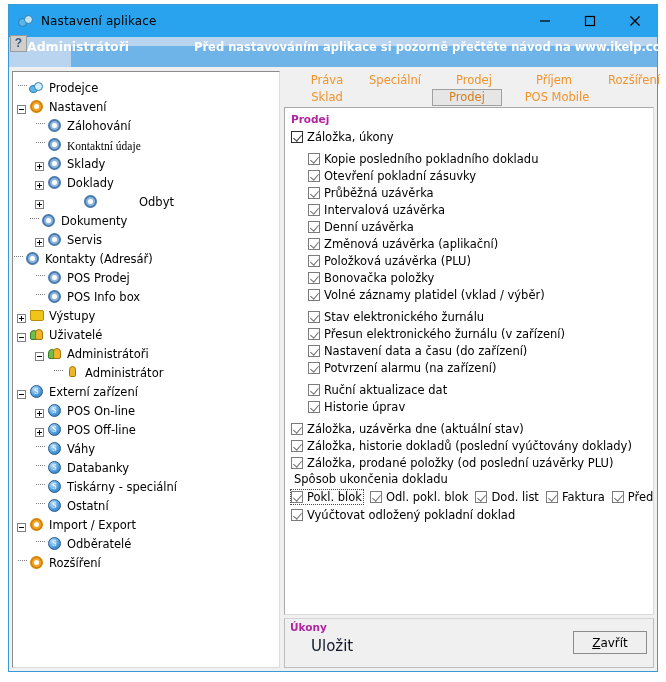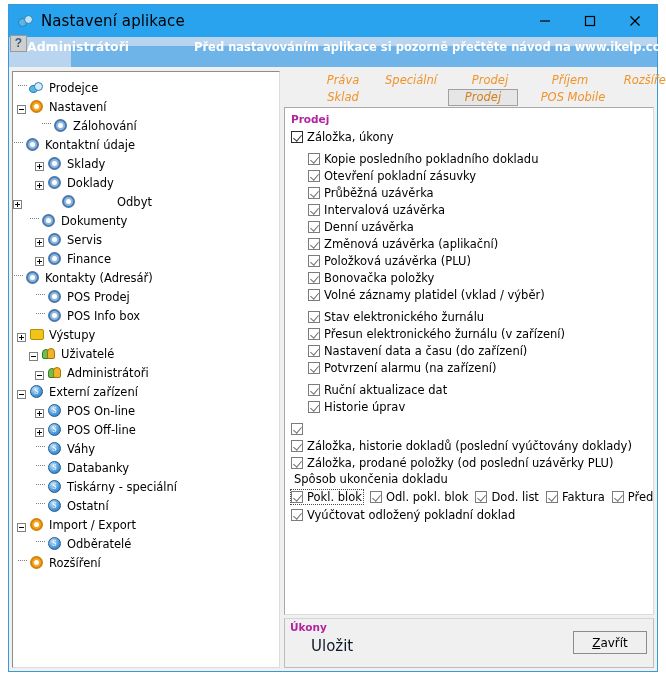--- a/index.html
+++ b/index.html
@@ -43,21 +43,21 @@
     background: #5bb6e8; border: 1px solid #2a7fb5;
     box-sizing: border-box;
   }
   .title-icon .d2 {
     position: absolute; left: 6px; top: 2px;
     width: 9px; height: 9px; border-radius: 50%;
     background: #bfe3f6; border: 1px solid #2a7fb5;
     box-sizing: border-box;
   }
   .title-text {
-    font-size: 15px;
+    font-size: 12px;
     color: #000;
     letter-spacing: 0.1px;
   }
   .winbtns {
     position: absolute; right: 0; top: 0;
     height: 32px; display: flex;
   }
   .winbtn {
     width: 45px; height: 32px;
     display: flex; align-items: center; justify-content: center;
@@ -282,24 +282,23 @@
     min-width: 0;
   }
   .tabsbar {
     flex: 0 0 auto;
     height: 36px;
     background: #f0f0f0;
     position: relative;
   }
   .tabrow {
     position: absolute;
-    left: 16px; right: 0;
+    left: 0; right: 0;
     height: 17px;
     display: flex;
-    font-style: italic;
   }
   .tabrow.r1 { top: 1px; }
   .tabrow.r2 { top: 18px; }
   .tab {
     font-size: 11.5px;
     color: #f0932b;
     text-align: center;
     white-space: nowrap;
     line-height: 16px;
     flex: 0 0 auto;
@@ -472,75 +471,68 @@
             </span>
             <span>Prodejce</span>
           </div>
           <div class="tnode" style="padding-left: 4px;">
             <span class="expander"></span>
             <span class="ticon">
               <span class="ic-gear-o" style="display: block;"></span>
             </span>
             <span>Nastavení</span>
           </div>
-          <div class="tnode" style="padding-left: 28px;">
+          <div class="tnode" style="padding-left: 22px;">
             <span class="dash"></span>
             <span class="ticon">
               <span class="ic-gear-b" style="display: block;"></span>
             </span>
             <span>Zálohování</span>
           </div>
-          <div class="tnode" style="">
+          <div class="tnode" style="padding-left: 22px; font-family: Liberation Serif, serif;">
             <span class="dash"></span>
             <span class="ticon">
               <span class="ic-gear-b" style="display: block;"></span>
             </span>
             <span>Kontaktní údaje</span>
           </div>
           <div class="tnode" style="padding-left: 22px;">
             <span class="expander plus"></span>
             <span class="ticon">
               <span class="ic-gear-b" style="display: block;"></span>
             </span>
             <span>Sklady</span>
           </div>
           <div class="tnode" style="padding-left: 22px;">
             <span class="expander plus"></span>
             <span class="ticon">
               <span class="ic-gear-b" style="display: block;"></span>
             </span>
             <span>Doklady</span>
           </div>
-          <div class="tnode" style=" gap: 36px;">
+          <div class="tnode" style="padding-left: 22px; gap: 36px;">
             <span class="expander plus"></span>
             <span class="ticon">
               <span class="ic-gear-b" style="display: block;"></span>
             </span>
             <span>Odbyt</span>
           </div>
           <div class="tnode" style="padding-left: 16px;">
             <span class="dash"></span>
             <span class="ticon">
               <span class="ic-gear-b" style="display: block;"></span>
             </span>
             <span>Dokumenty</span>
           </div>
           <div class="tnode" style="padding-left: 22px;">
             <span class="expander plus"></span>
             <span class="ticon">
               <span class="ic-gear-b" style="display: block;"></span>
             </span>
             <span>Servis</span>
-          </div>
-          <div class="tnode" style="padding-left: 22px;">
-            <span class="expander plus"></span>
-            <span class="ticon">
-              <span class="ic-gear-b" style="display: block;"></span>
-            </span>
-            <span>Finance</span>
           </div>
           <div class="tnode" style="">
             <span class="dash"></span>
             <span class="ticon">
               <span class="ic-gear-b" style="display: block;"></span>
             </span>
             <span>Kontakty (Adresář)</span>
           </div>
           <div class="tnode" style="padding-left: 22px;">
             <span class="dash"></span>
@@ -556,33 +548,40 @@
             </span>
             <span>POS Info box</span>
           </div>
           <div class="tnode" style="padding-left: 4px;">
             <span class="expander plus"></span>
             <span class="ticon">
               <span class="ic-folder" style="display: block;"></span>
             </span>
             <span>Výstupy</span>
           </div>
-          <div class="tnode" style="padding-left: 16px;">
+          <div class="tnode" style="padding-left: 4px;">
             <span class="expander"></span>
             <span class="ticon">
               <span class="ic-users" style="display: block;"></span>
             </span>
             <span>Uživatelé</span>
           </div>
           <div class="tnode" style="padding-left: 22px;">
             <span class="expander"></span>
             <span class="ticon">
               <span class="ic-users" style="display: block;"></span>
             </span>
             <span>Administrátoři</span>
+          </div>
+          <div class="tnode" style="padding-left: 40px;">
+            <span class="dash"></span>
+            <span class="ticon">
+              <span class="ic-user" style="display: block;"></span>
+            </span>
+            <span>Administrátor</span>
           </div>
           <div class="tnode" style="padding-left: 4px;">
             <span class="expander"></span>
             <span class="ticon">
               <span class="ic-blue" style="display: block;">S</span>
             </span>
             <span>Externí zařízení</span>
           </div>
           <div class="tnode" style="padding-left: 22px;">
             <span class="expander plus"></span>
@@ -729,20 +728,21 @@
             <div class="cb-row indent gap">
               <span class="cb light"></span>
               <span>Ruční aktualizace dat</span>
             </div>
             <div class="cb-row indent">
               <span class="cb light"></span>
               <span>Historie úprav</span>
             </div>
             <div class="cb-row gap">
               <span class="cb light"></span>
+              <span>Záložka, uzávěrka dne (aktuální stav)</span>
             </div>
             <div class="cb-row">
               <span class="cb light"></span>
               <span>Záložka, historie dokladů (poslední vyúčtovány doklady)</span>
             </div>
             <div class="cb-row">
               <span class="cb light"></span>
               <span>Záložka, prodané položky (od poslední uzávěrky PLU)</span>
             </div>
           </div>

